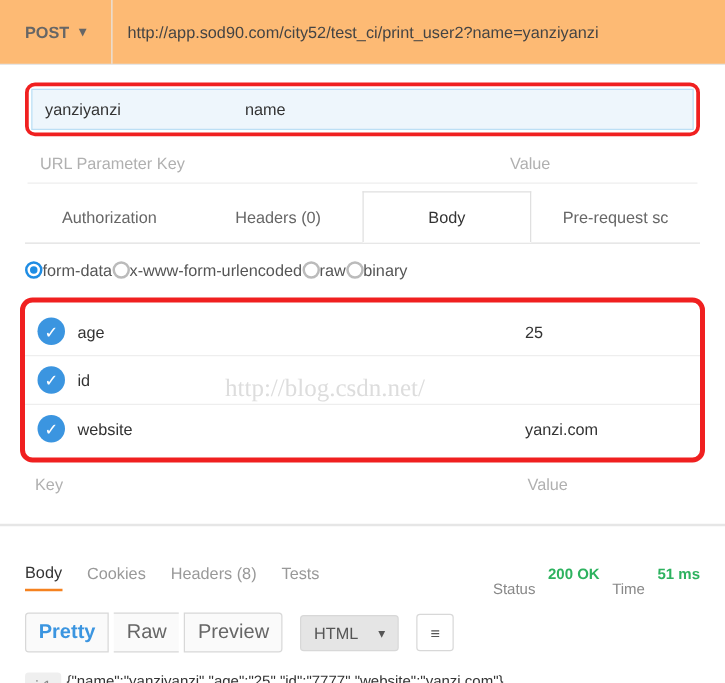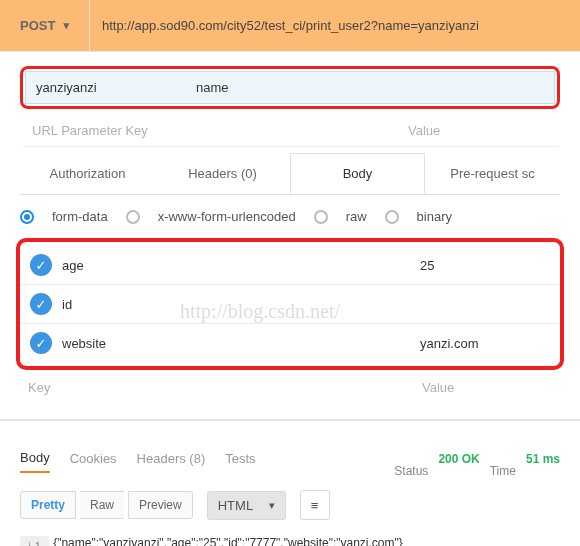--- a/index.html
+++ b/index.html
@@ -10,21 +10,21 @@
 .chev { font-size: 11px; }
 .highlight { border: 3px solid #f02020; border-radius: 8px; padding: 2px; margin: 14px 20px 6px 20px; }
 .row { display: flex; border-bottom: 1px solid #eee; }
 .row.hdr { background: #eef6fc; border: 1px solid #bcdff5; }
 .cell { flex: 1; padding: 8px 10px; color: #333; font-size: 13px; }
 .cell.val { flex: 0 0 160px; }
 .placeholder { color: #b0b0b0; }
 .tabs { display: flex; border-bottom: 1px solid #e0e0e0; margin: 6px 20px 0 20px; }
 .tab { flex: 1; text-align: center; padding: 12px 4px; color: #666; border: 1px solid transparent; white-space: nowrap; }
 .tab.active { border: 1px solid #e0e0e0; border-bottom: 1px solid #fff; color: #333; font-weight: 500; }
-.bodytypes { display: flex; gap: 18px; align-items: flex-end; padding: 14px 20px; }
+.bodytypes { display: flex; align-items: flex-start; padding: 14px 20px; }
 .radio { width: 14px; height: 14px; border: 2px solid #bbb; border-radius: 50%; display: inline-block; position: relative; }
 .radio.on { border-color: #1f8de4; }
 .radio.on::after { content: ""; position: absolute; inset: 2px; background: #1f8de4; border-radius: 50%; }
 .rlabel { color: #555; }
 .formarea { border: 4px solid #f02020; border-radius: 10px; margin: 0 16px 4px 16px; padding: 4px 0; }
 .frow { display: flex; align-items: center; gap: 10px; padding: 8px 10px; border-bottom: 1px solid #eee; }
 .frow:last-child { border-bottom: none; }
 .chk { width: 22px; height: 22px; background: #3b95e0; border-radius: 50%; display: flex; align-items: center; justify-content: center; color: #fff; font-size: 13px; flex: 0 0 22px; }
 .fkey { flex: 1; color: #333; }
 .fval { flex: 0 0 130px; color: #333; }
@@ -33,21 +33,21 @@
 .metarow .phv { flex: 0 0 130px; color: #b0b0b0; }
 hr.sep { border: none; border-top: 2px solid #e6e6e6; margin: 18px 0; }
 .rtabs { display: flex; gap: 20px; align-items: center; padding: 0 20px; }
 .rt { color: #999; padding: 6px 0; }
 .rt.active { color: #333; border-bottom: 2px solid #f58220; }
 .status { margin-left: auto; display: flex; gap: 10px; align-items: center; font-size: 12px; }
 .slabel { color: #888; margin-top: 25px; }
 .sval { color: #2db25f; font-weight: 600; }
 .tval { color: #2db25f; font-weight: 600; }
 .viewbar { display: flex; gap: 4px; align-items: center; padding: 12px 20px; }
-.btn { border: 1px solid #d8d8d8; background: #fafafa; color: #666; padding: 6px 10px; font-size: 12px; }
+.btn { border: 1px solid #d8d8d8; background: #fafafa; color: #666; padding: 6px 10px; font-size: 16px; }
 .btn.l { border-radius: 3px 0 0 3px; color: #3b95e0; font-weight: 600; }
 .btn.m { border-left: none; border-right: none; }
 .btn.r { border-radius: 0 3px 3px 0; }
 .sel { margin-left: 10px; border: 1px solid #d8d8d8; background: #e5e5e5; padding: 6px 10px; border-radius: 3px; display: flex; gap: 16px; align-items: center; }
 .wrapbtn { width: 30px; height: 30px; border: 1px solid #d8d8d8; border-radius: 3px; display: flex; align-items: center; justify-content: center; margin-left: 10px; }
 .code { display: flex; padding: 4px 20px 12px 20px; font-family: Menlo, Consolas, monospace; font-size: 12px; }
 .gut { background: #efefef; color: #888; padding: 2px 8px; border-radius: 3px; margin-right: 4px; }
 .codeline { color: #333; }
 .watermark { position: absolute; top: 300px; left: 180px; color: #ddd; font-size: 20px; font-family: Georgia, serif; pointer-events: none; }
 </style>

